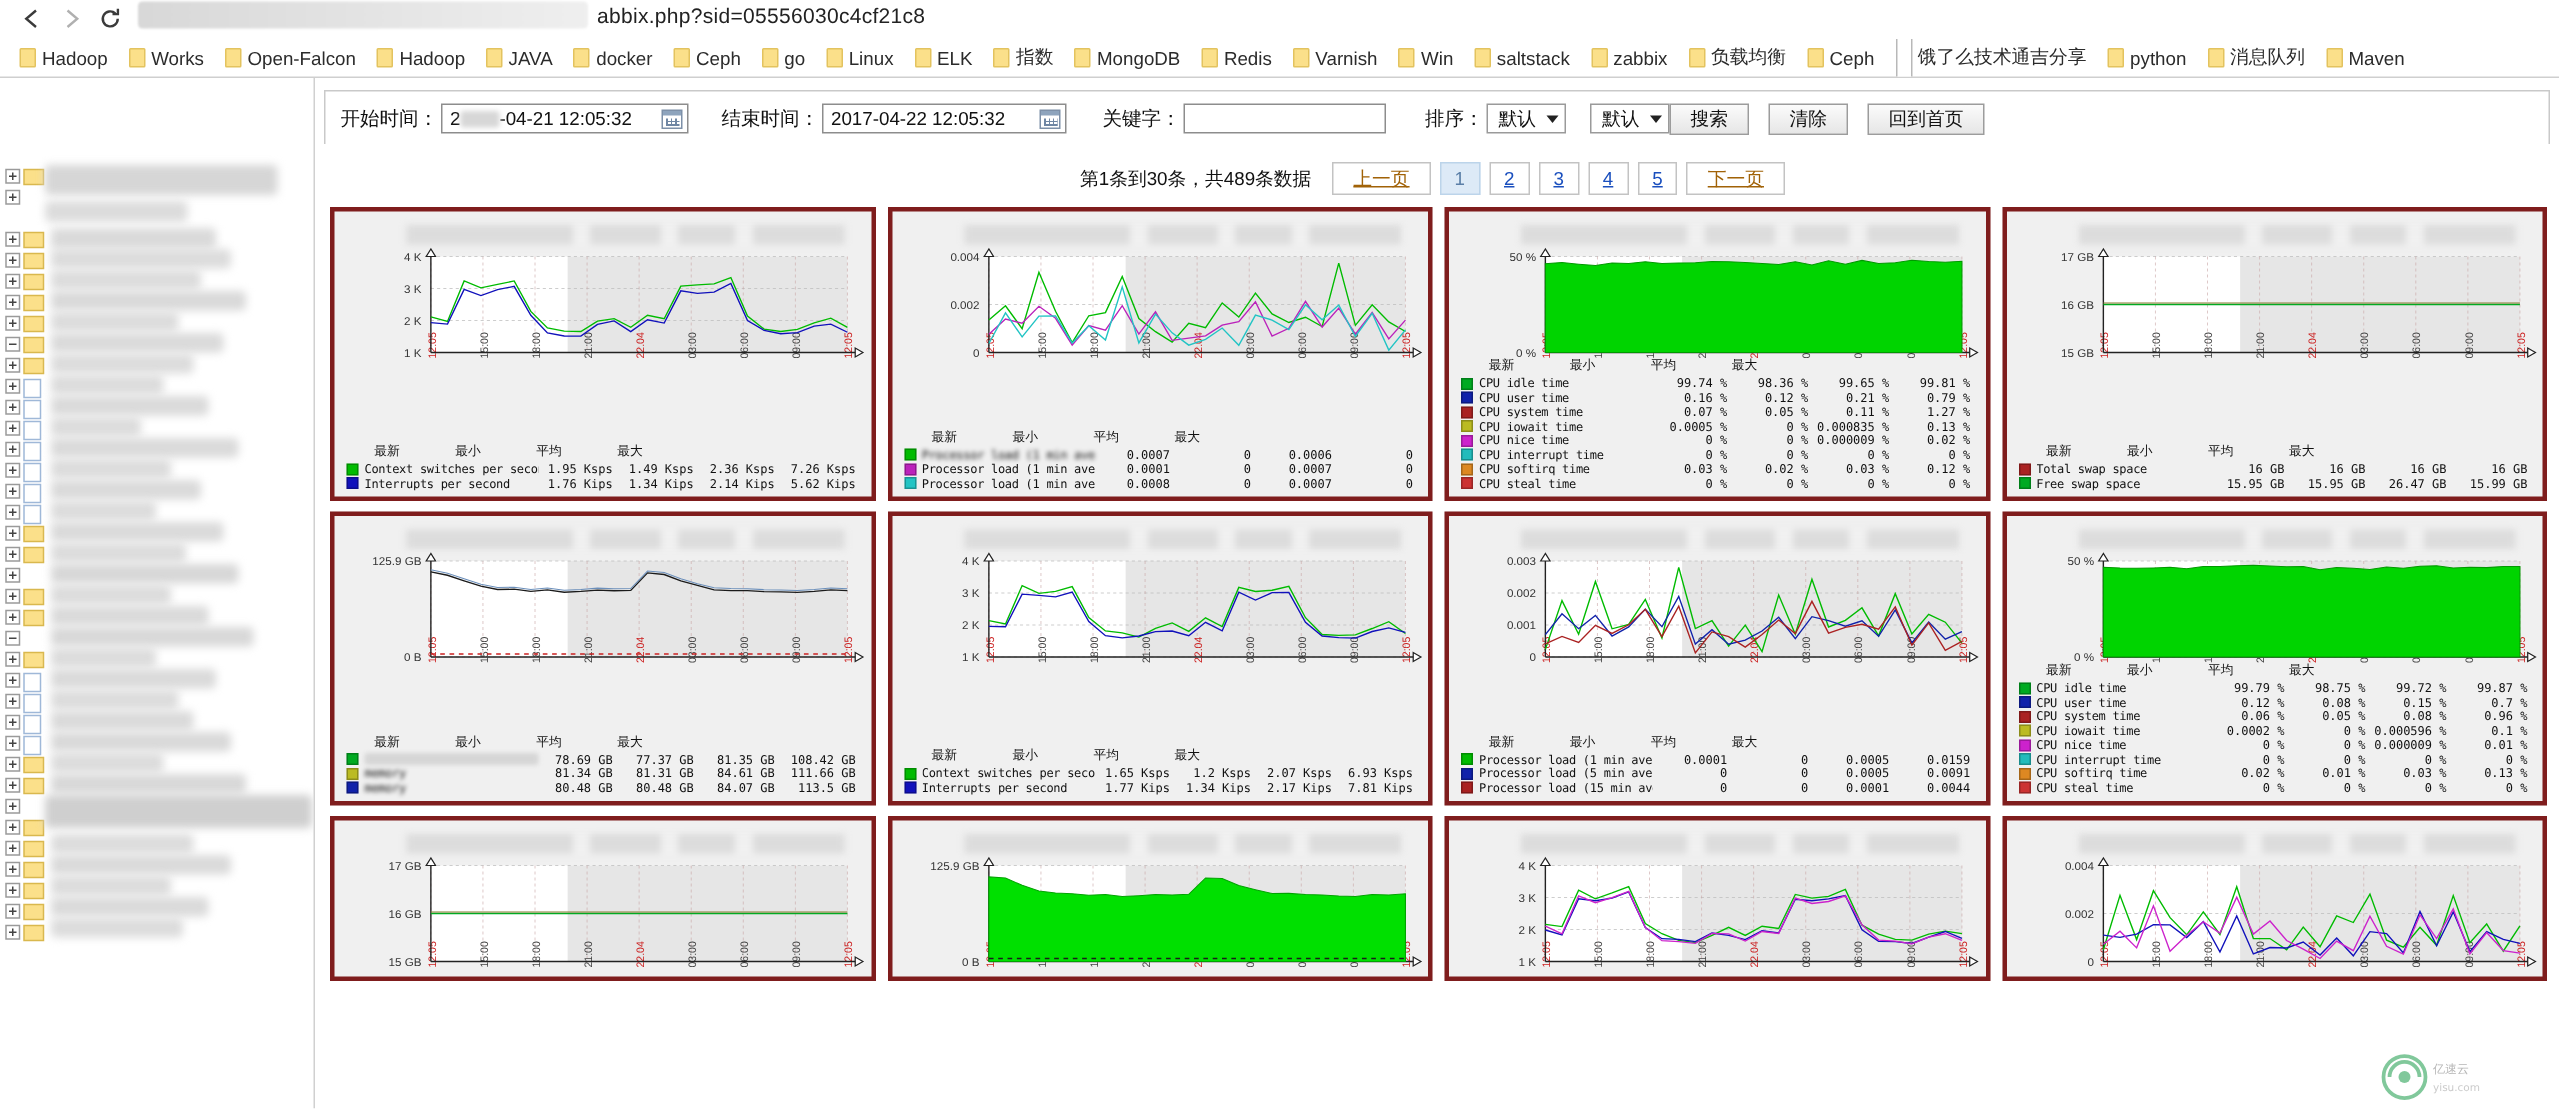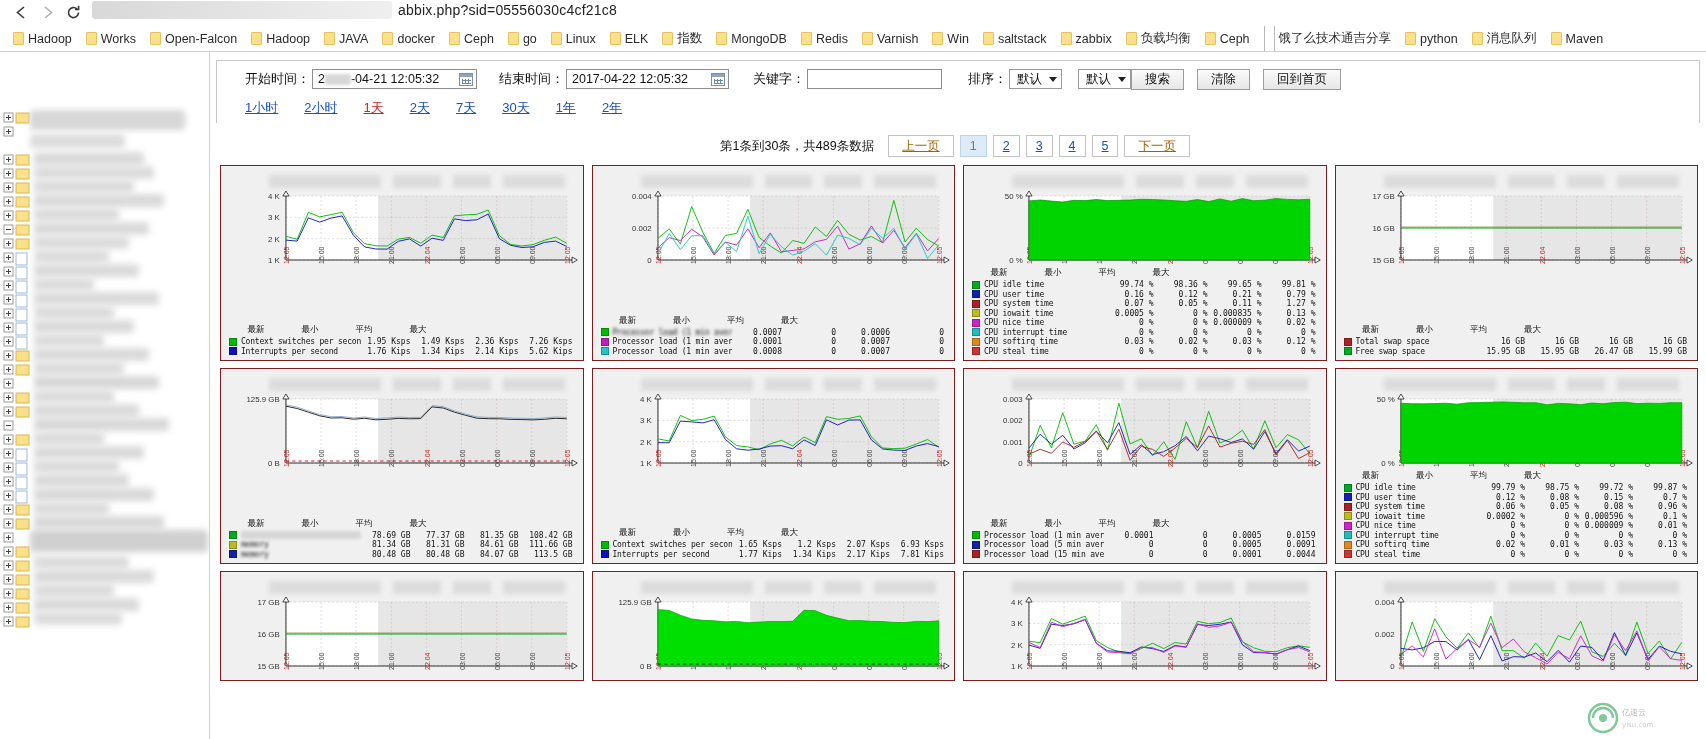--- a/index.html
+++ b/index.html
@@ -41,21 +41,21 @@
   .sidebar { width:210px; flex:none; background:#ffffff; position:relative; overflow:hidden;
              border-right:1px solid #d0d0d0; }
   .sb-blob { position:absolute; border-radius:3px; filter:blur(3px); }
 
   
   .main { flex:1; background:#ffffff; position:relative; overflow:hidden; }
 
   .filter-bar { margin:8px 6px 0 6px; border:1px solid #c9c9c9; border-bottom:none;
                 padding:7px 10px 6px 10px; background:#fff; }
   .filter-row1 { display:flex; align-items:center; gap:0; height:22px; }
-  .f-label { font-size:13px; color:#111; margin-right:2px;margin-left:18px; }
+  .f-label { font-size:13px; color:#111; margin-right:2px; }
   .inputbox { height:20px; border:1px solid #8d8d8d; background:#fff; display:flex; align-items:center;
               padding:0 3px 0 5px; font-size:12.5px; color:#111; }
   .cal-ico { width:14px; height:13px; border:1px solid #7d90a8; background:#fff; margin-left:auto;
              position:relative; flex:none; }
   .cal-ico:before { content:""; position:absolute; left:0; right:0; top:0; height:3px; background:#8ea4bd; }
   .cal-ico:after { content:""; position:absolute; left:2px; top:5px; width:9px; height:5px;
              background:repeating-linear-gradient(90deg,#6f86a3 0 1px,transparent 1px 3px),
                         repeating-linear-gradient(0deg,#6f86a3 0 1px,transparent 1px 2.5px); }
   .blur-inline { display:inline-block; width:26px; height:11px; background:#d7d7d7;
                  filter:blur(1.8px); border-radius:2px; vertical-align:middle; }
@@ -74,21 +74,21 @@
   .pager-wrap { display:flex; align-items:center; justify-content:center; gap:0; margin-top:12px; }
   .pager-text { font-size:12.5px; margin-right:14px; color:#111; }
   .pg { min-width:22px; height:22px; border:1px solid #c3c3c3; background:#fff; display:flex;
         align-items:center; justify-content:center; font-size:12.5px; color:#1a4fbe;
         text-decoration:underline; padding:0 9px; margin-right:6px; }
   .pg.wide { padding:0 13px; color:#a16207; }
   .pg.current { background:#ddeaf7; border-color:#bcd4ea; color:#5b7fa8; text-decoration:none; }
 
   
   .grid { margin:8px 8px 0 10px; display:grid; grid-template-columns:repeat(4,1fr); gap:7px 8px; }
-  .gcard { border:1px solid #7f1d1d; background:#f0f0f0; height:196px; position:relative;
+  .gcard { border:3px solid #7f1d1d; background:#f0f0f0; height:196px; position:relative;
            overflow:hidden; }
   .gcard.short { height:110px; }
   .gtitle-blur { position:absolute; top:9px; left:48px; right:18px; height:13px;
                  background:linear-gradient(90deg,#dcdcdc 0 38%,#f0f0f0 38% 42%,#dcdcdc 42% 58%,
                  #f0f0f0 58% 62%,#dcdcdc 62% 75%,#f0f0f0 75% 79%,#dcdcdc 79% 100%);
                  filter:blur(2px); }
   .plot { position:absolute; left:0; top:24px; right:0; height:96px; }
   .plot svg { display:block; }
   .legend { position:absolute; left:8px; right:6px; bottom:4px; font-size:8px;
             font-family:"DejaVu Sans Mono", monospace; color:#111; }
@@ -438,30 +438,20 @@
           <span class="caret"></span>
         </div>
         <div class="sel" style="margin-left:16px;">
           <span>默认</span>
           <span class="caret"></span>
         </div>
         <div class="btn" style="margin-left:0;">搜索</div>
         <div class="btn" style="margin-left:13px;">清除</div>
         <div class="btn" style="margin-left:13px;">回到首页</div>
       </div>
-      <div class="quick-links" id="quick-links">
-          <span class="qlink">1小时</span>
-          <span class="qlink">2小时</span>
-          <span class="qlink active">1天</span>
-          <span class="qlink">2天</span>
-          <span class="qlink">7天</span>
-          <span class="qlink">30天</span>
-          <span class="qlink">1年</span>
-          <span class="qlink">2年</span>
-        </div>
     </div>
 
     <div class="pager-wrap">
       <span class="pager-text">第1条到30条，共489条数据</span>
       <div class="pg wide">上一页</div>
       <div id="pager-pages" style="display:flex;">
           <div class="pg current">1</div>
           <div class="pg">2</div>
           <div class="pg">3</div>
           <div class="pg">4</div>

